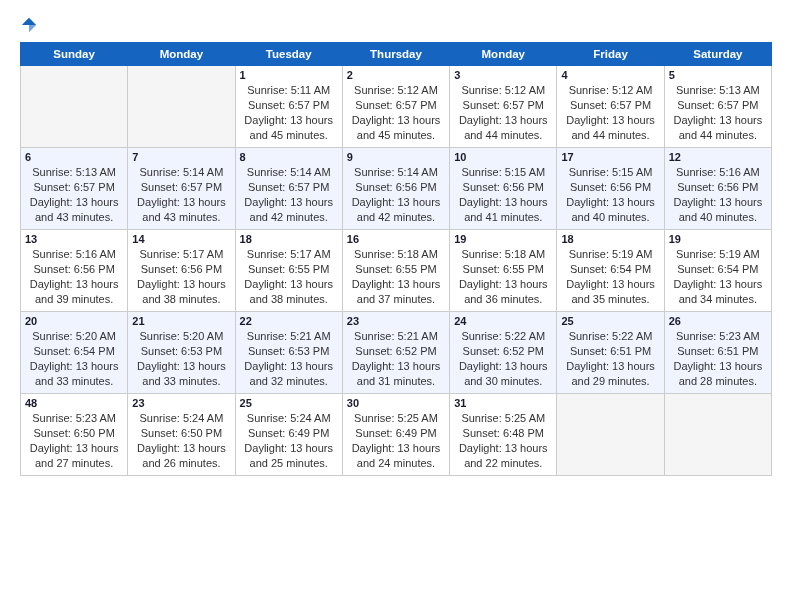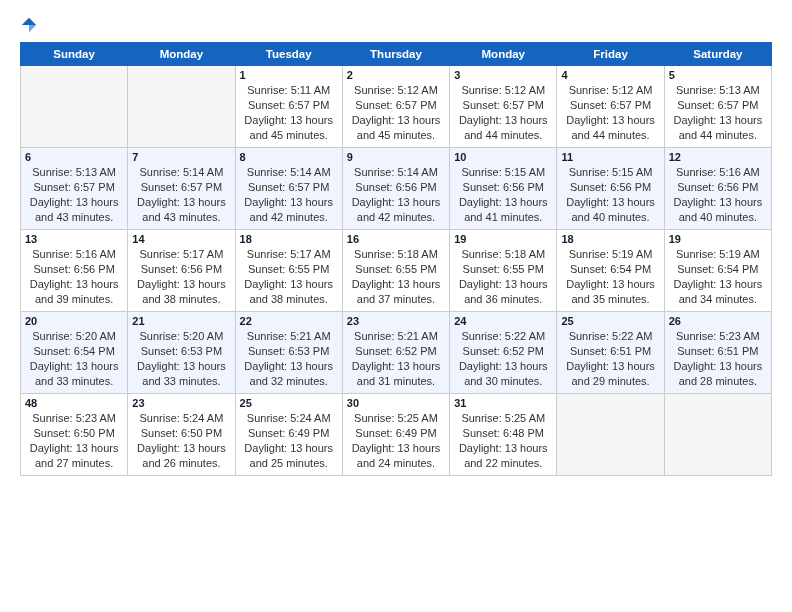--- a/index.html
+++ b/index.html
@@ -200,21 +200,21 @@
 Sunset: 6:56 PM
 Daylight: 13 hours and 42 minutes.</div>
           </td>
           <td>
             <span class="day-number">10</span>
             <div class="day-info" style="white-space: pre-line;">Sunrise: 5:15 AM
 Sunset: 6:56 PM
 Daylight: 13 hours and 41 minutes.</div>
           </td>
           <td>
-            <span class="day-number">11</span>
+            <span class="day-number">17</span>
             <div class="day-info" style="white-space: pre-line;">Sunrise: 5:15 AM
 Sunset: 6:56 PM
 Daylight: 13 hours and 40 minutes.</div>
           </td>
           <td>
             <span class="day-number">12</span>
             <div class="day-info" style="white-space: pre-line;">Sunrise: 5:16 AM
 Sunset: 6:56 PM
 Daylight: 13 hours and 40 minutes.</div>
           </td>

